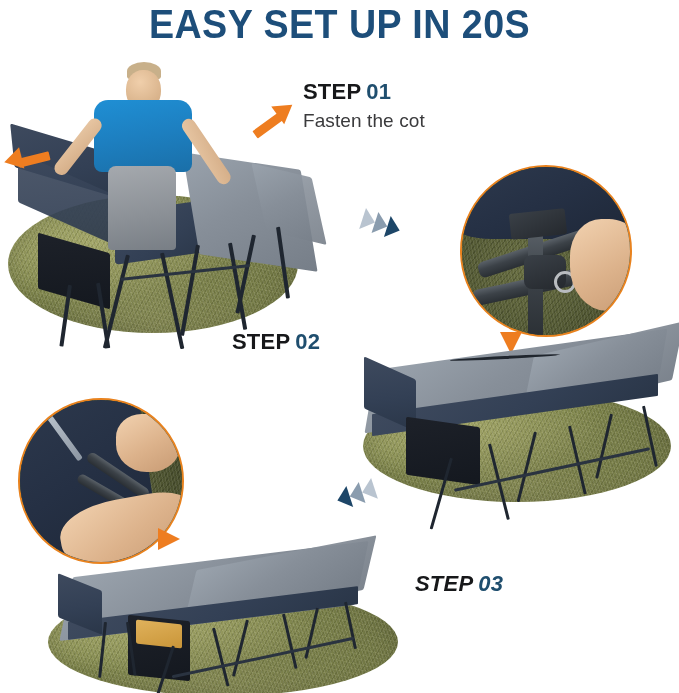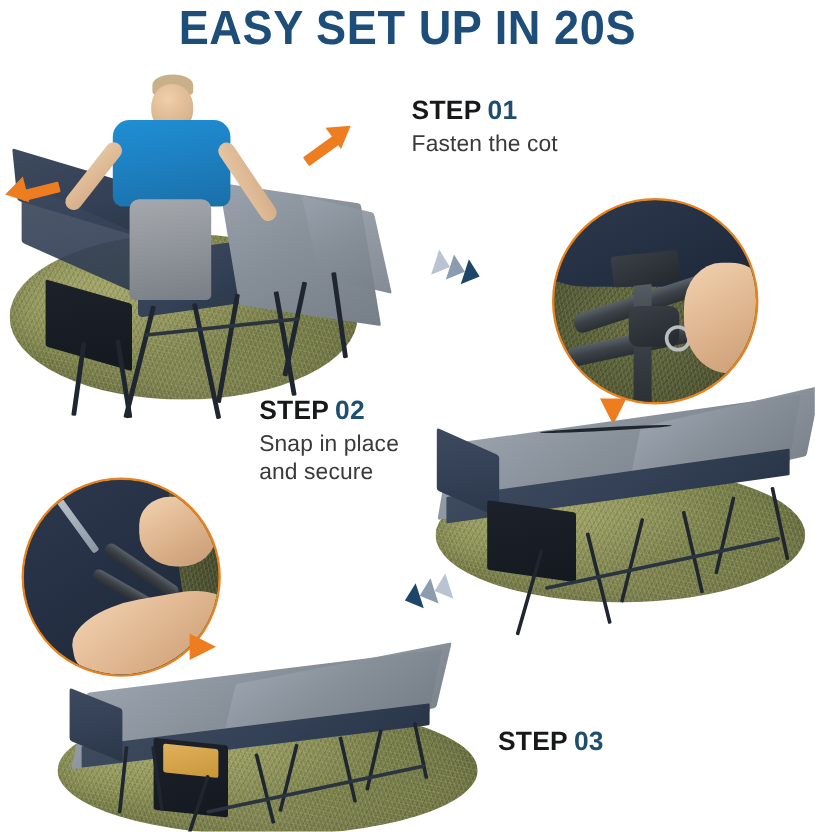--- a/index.html
+++ b/index.html
@@ -51,23 +51,23 @@
   .step-desc {
     margin-top: 5px;
     font-size: 19px;
     font-weight: 400;
     color: #3a3a3c;
     line-height: 1.22;
     letter-spacing: 0.1px;
     white-space: pre-line;
   }
 
-  #step1-block { left: 303px; top: 80px; margin-left: 40px; }
-  #step2-block { left: 216px; top: 330px; }
-  #step3-block { left: 415px; top: 606px; }
+  #step1-block { left: 303px; top: 80px; }
+  #step2-block { left: 232px; top: 330px; }
+  #step3-block { left: 415px; top: 572px; font-style: italic; }
 
   
   .grass {
     position: absolute;
     border-radius: 50%;
     background:
       radial-gradient(ellipse at 30% 35%, rgba(170,172,110,0.75) 0%, rgba(0,0,0,0) 48%),
       radial-gradient(ellipse at 72% 62%, rgba(120,126,72,0.8) 0%, rgba(0,0,0,0) 52%),
       radial-gradient(ellipse at 52% 85%, rgba(147,150,96,0.7) 0%, rgba(0,0,0,0) 55%),
       linear-gradient(160deg, #9aa062 0%, #81884e 42%, #6e7444 72%, #8d9358 100%);
@@ -333,22 +333,20 @@
     <div class="leg" style="left:216px;top:86px;width:3px;height:70px;transform:rotate(-13deg);"></div>
     <div class="leg" style="left:258px;top:74px;width:3px;height:66px;transform:rotate(13deg);"></div>
     <div class="leg" style="left:290px;top:66px;width:3px;height:62px;transform:rotate(-12deg);"></div>
     <div class="bar" style="left:100px;top:128px;width:200px;height:3px;transform:rotate(-12deg);"></div>
   </div>
 
   <div id="step2-block" class="step-block">
     <div class="step-head">
       <span>STEP</span><span class="num">02</span>
     </div>
-    <div class="step-desc">Snap in place
-and secure</div>
   </div>
 
   <div class="chevgroup" style="left:334px;top:490px;transform:rotate(-18deg);">
     <div class="chev" style="left:26px;top:0;border-right:13px solid #b9c4d0;"></div>
     <div class="chev" style="left:13px;top:0;border-right:13px solid #8a9cae;"></div>
     <div class="chev" style="left:0;top:0;border-right:13px solid #1d4668;"></div>
   </div>
 
   <div class="inset" style="left:18px;top:398px;width:166px;height:166px;">
     <div class="inset-inner">

